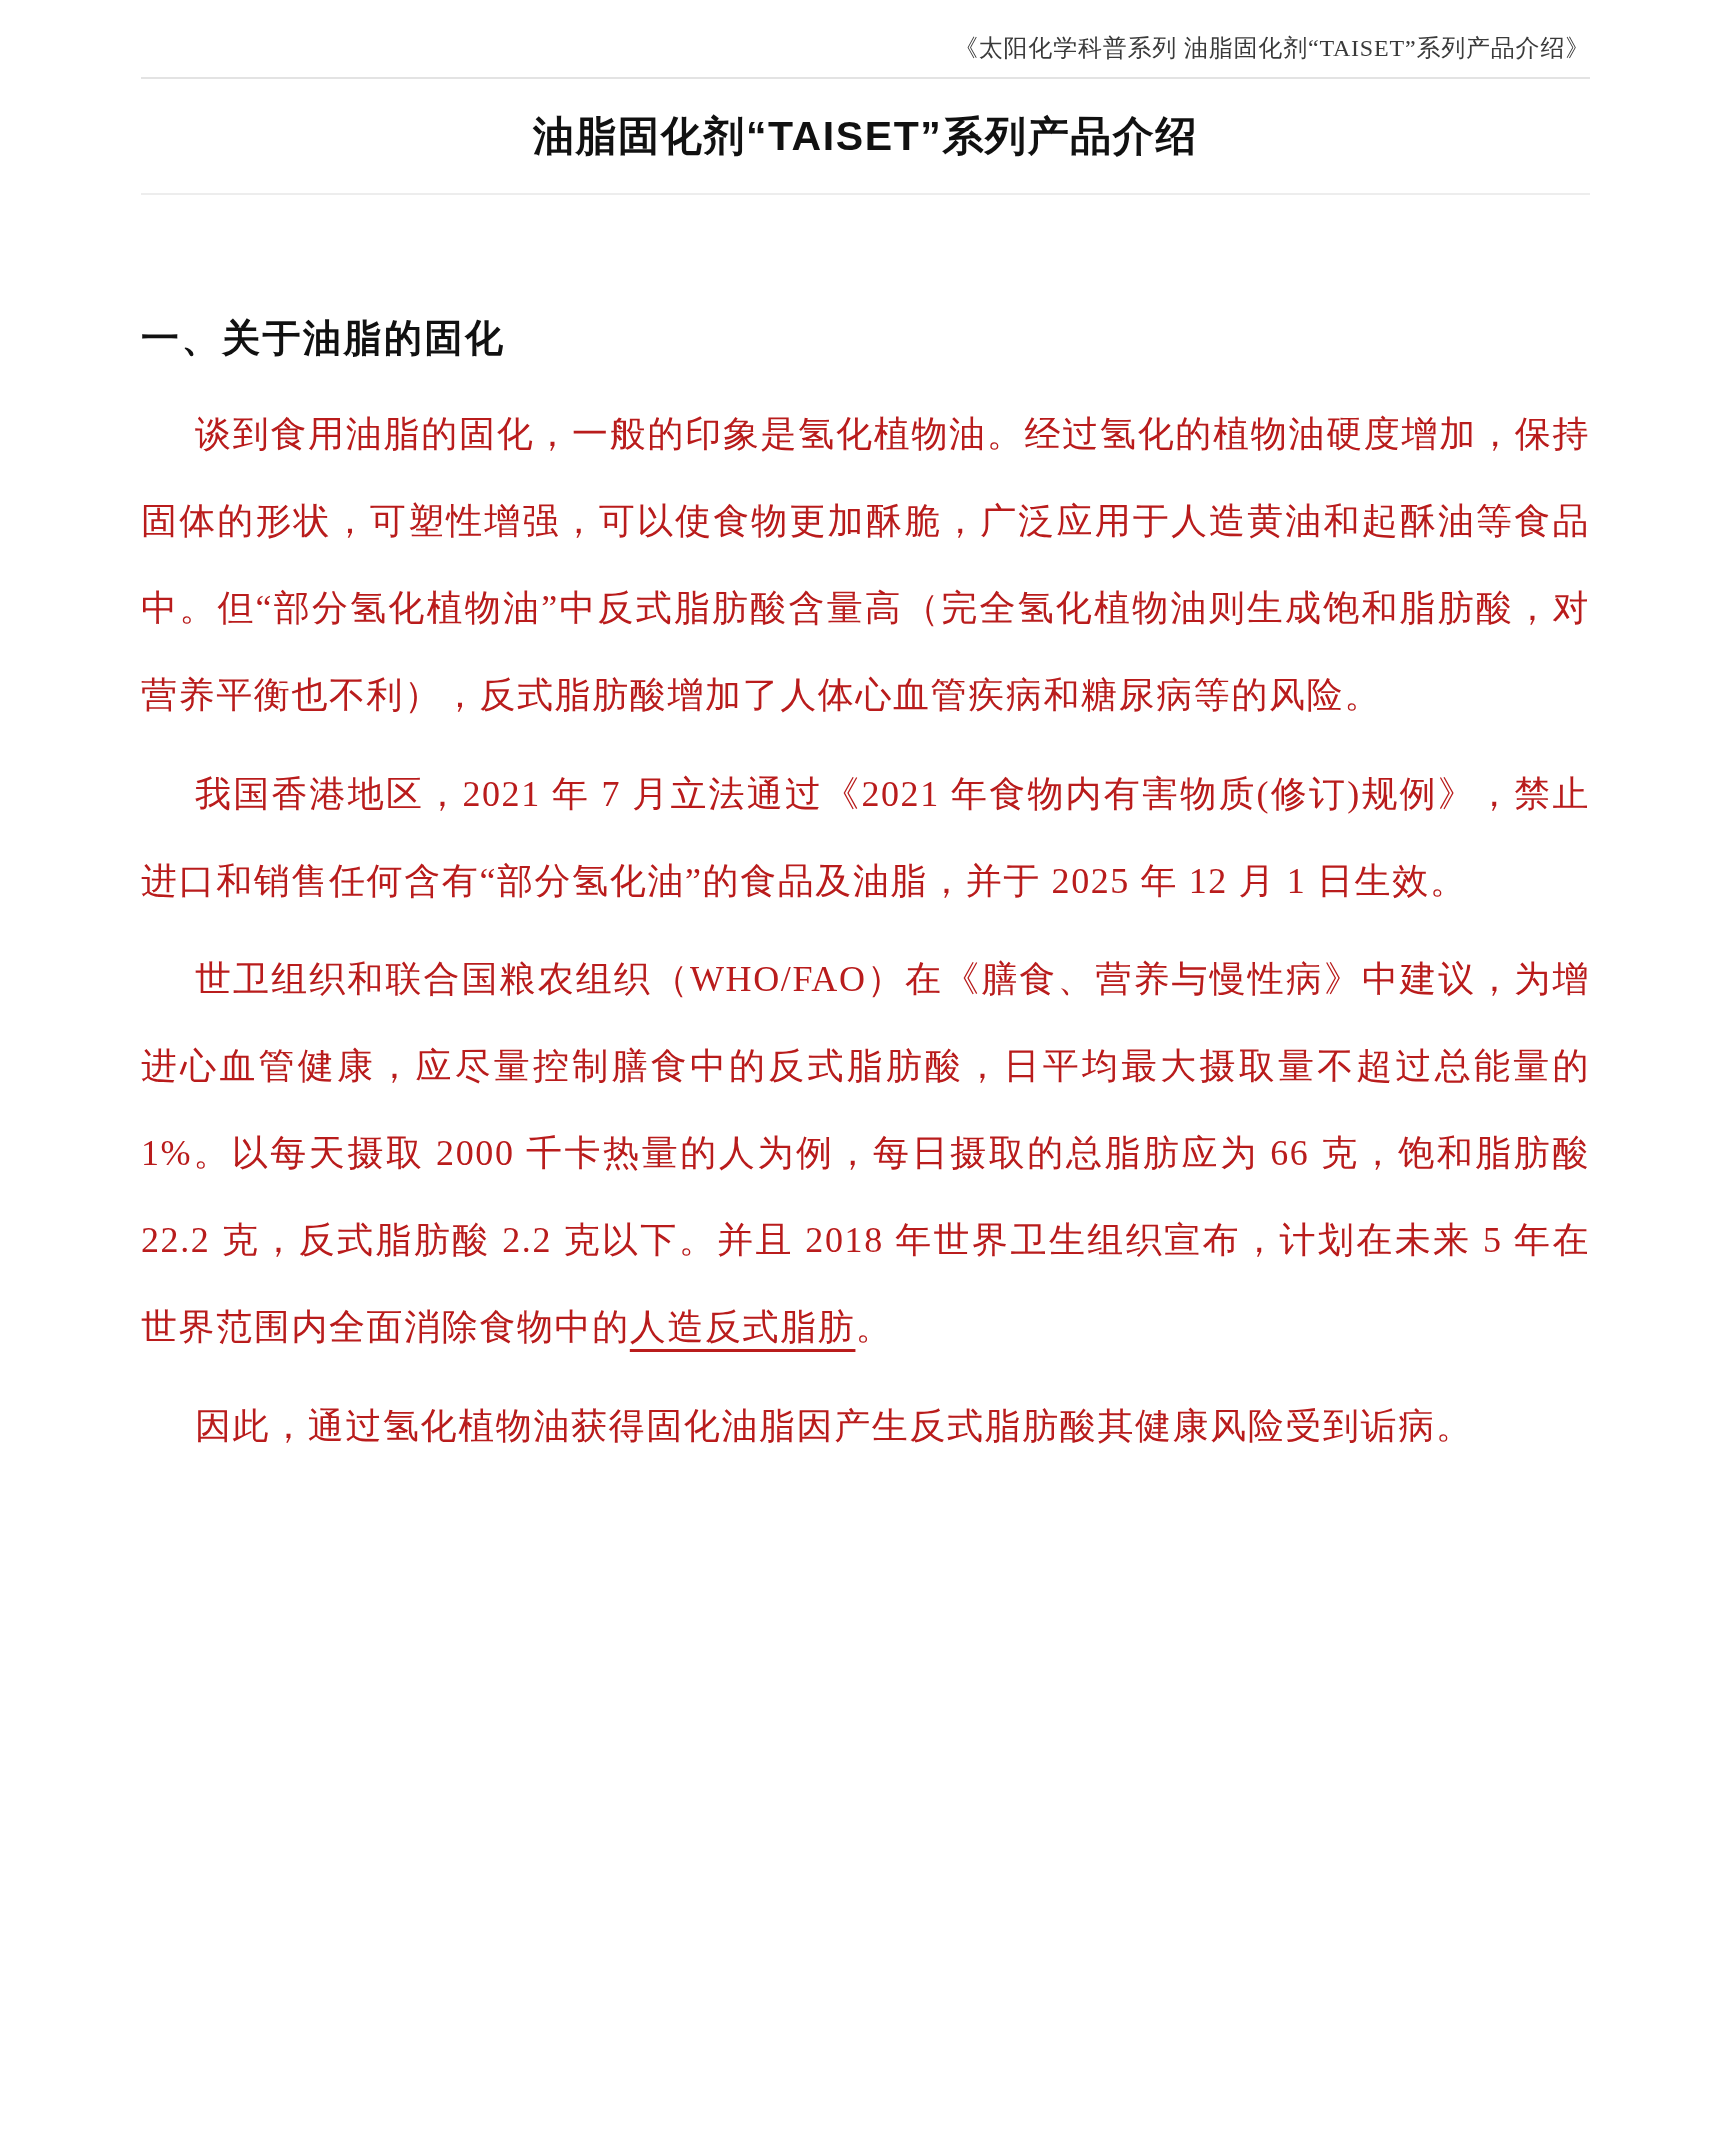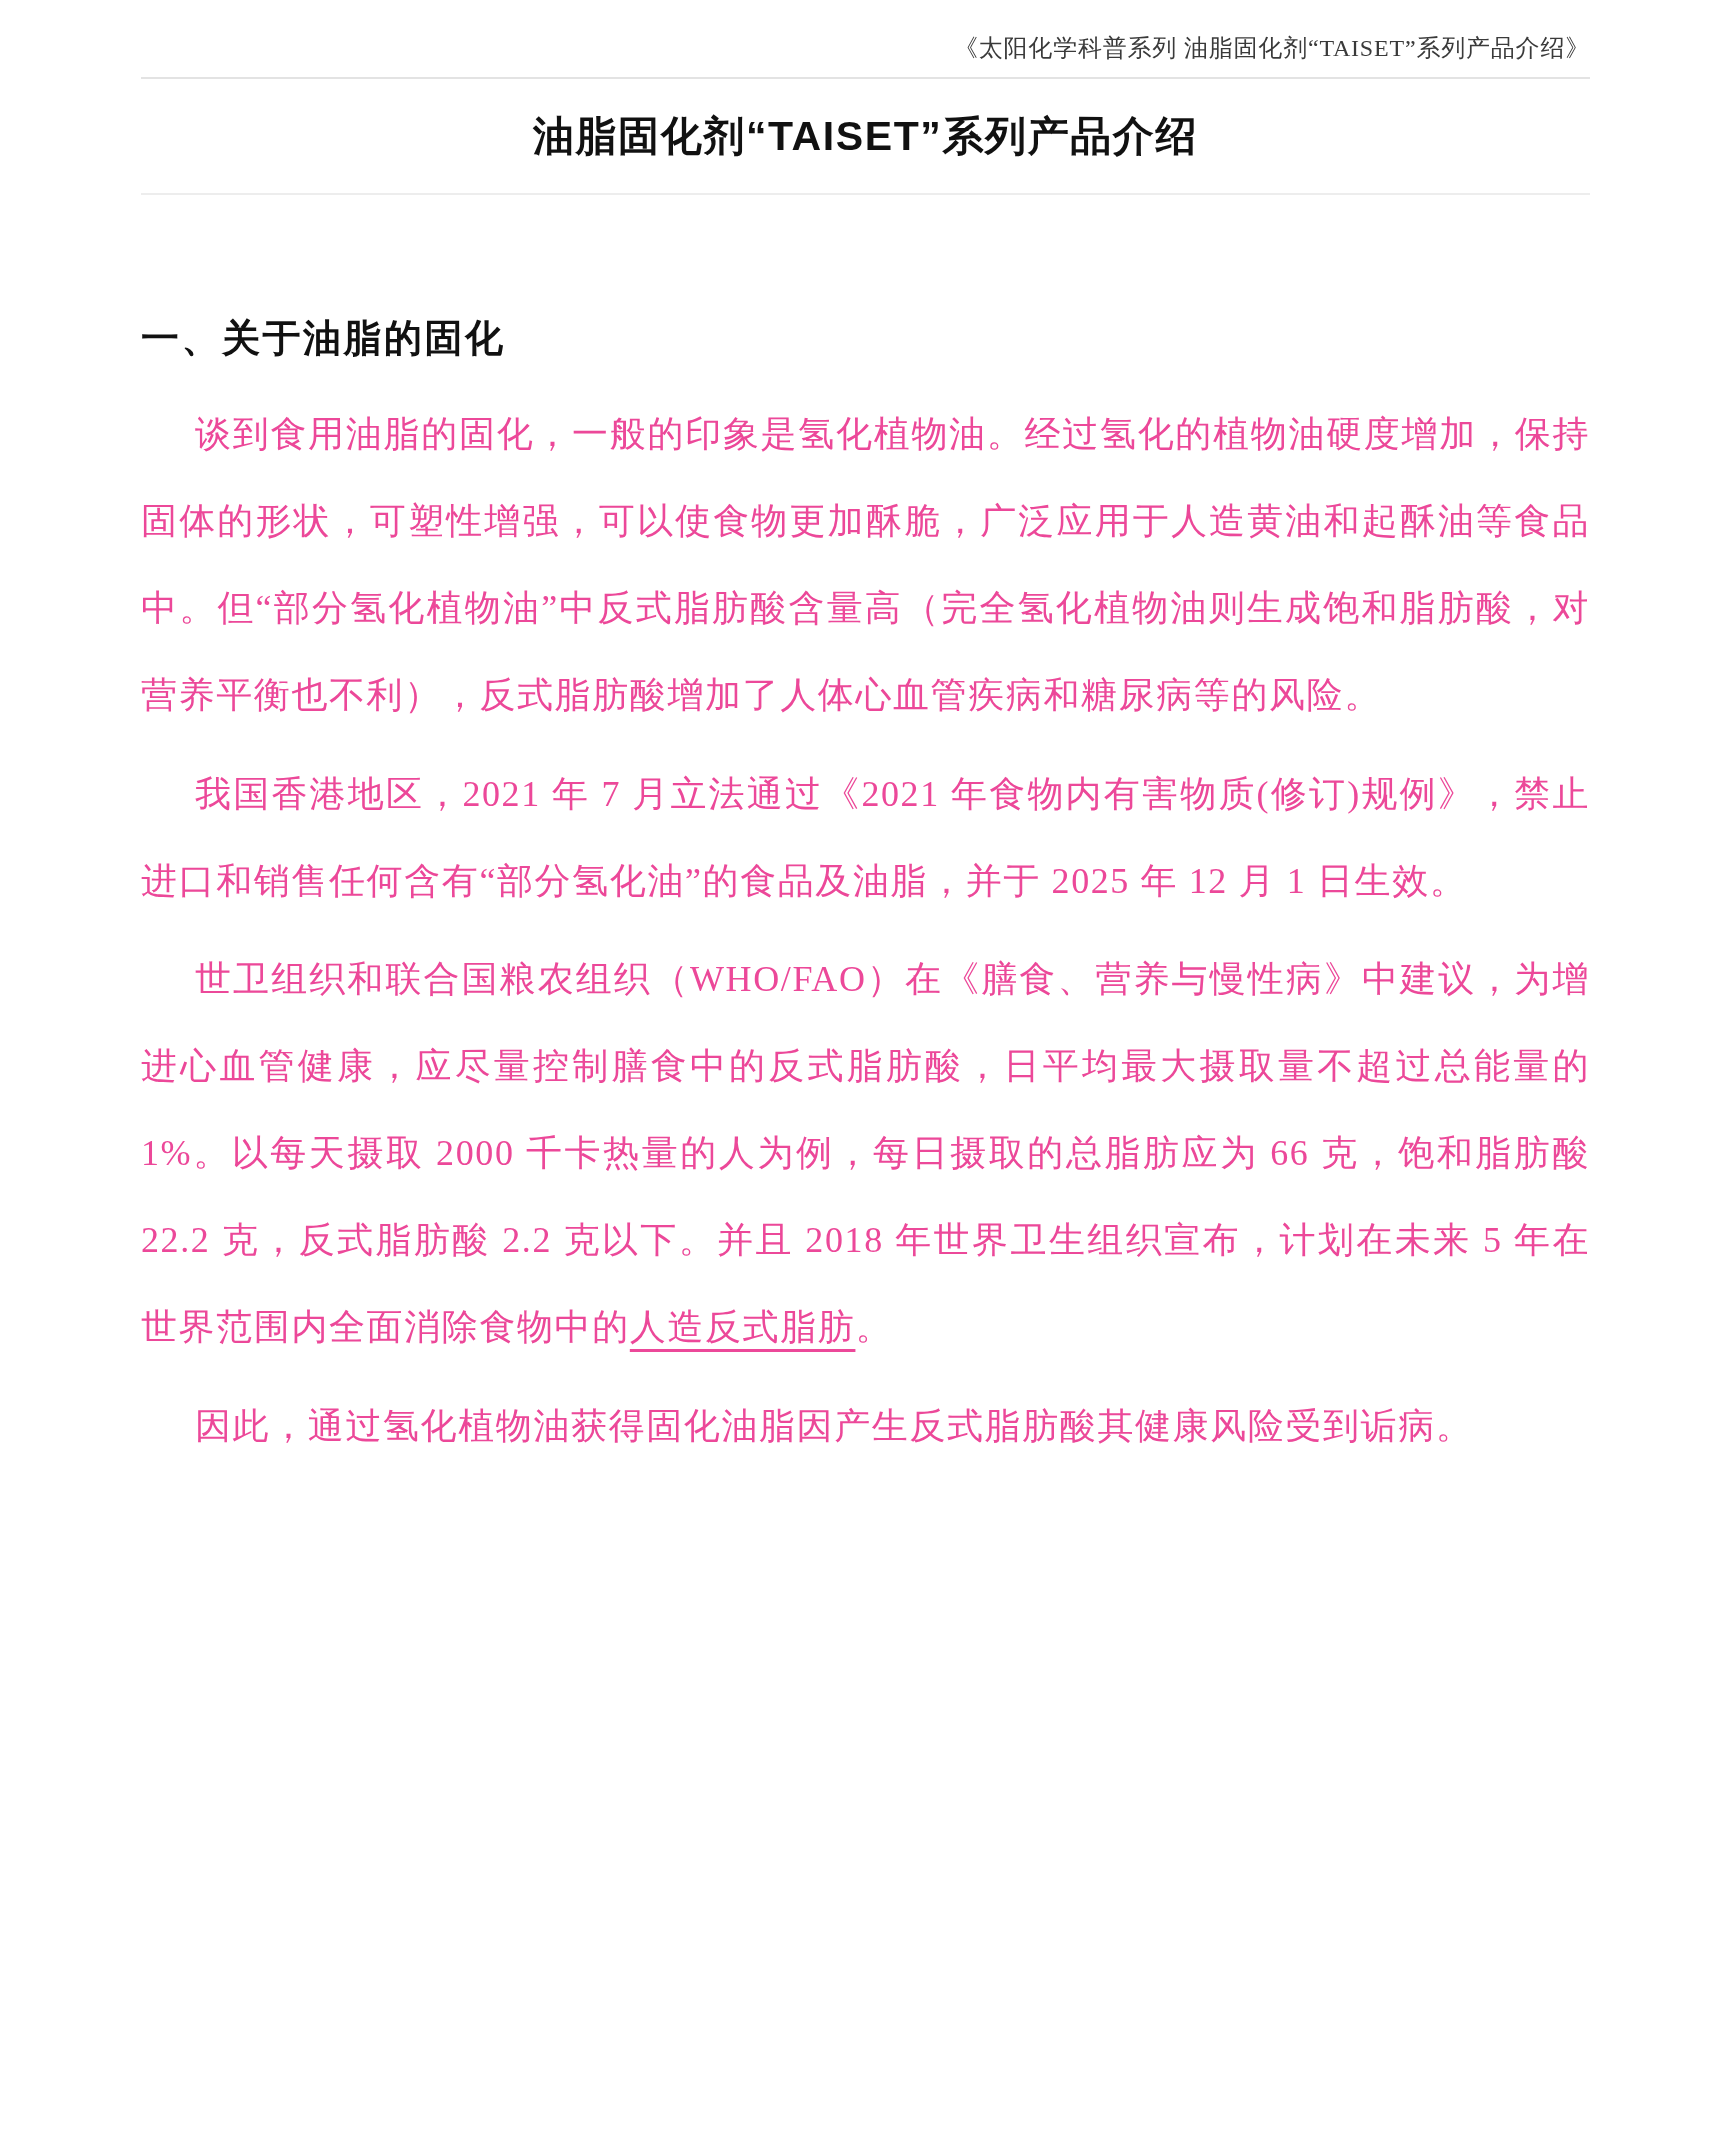--- a/index.html
+++ b/index.html
@@ -54,21 +54,21 @@
     color: #111111;
     font-family: Liberation Sans, sans-serif;
     line-height: 44px;
   }
   .body-text {
     margin-top: 24.6px;
     font-size: 36px;
     line-height: 87px;
     letter-spacing: 1.6px;
     text-align: justify;
-    color: #ec4899;
+    color: #b91c1c;
   }
   .body-text p {
     margin: 0 0 11.5px 0;
     text-indent: 54px;
   }
   .u-phrase {
     text-decoration: underline;
     text-decoration-thickness: 2.5px;
     text-underline-offset: 9.8px;
   }

